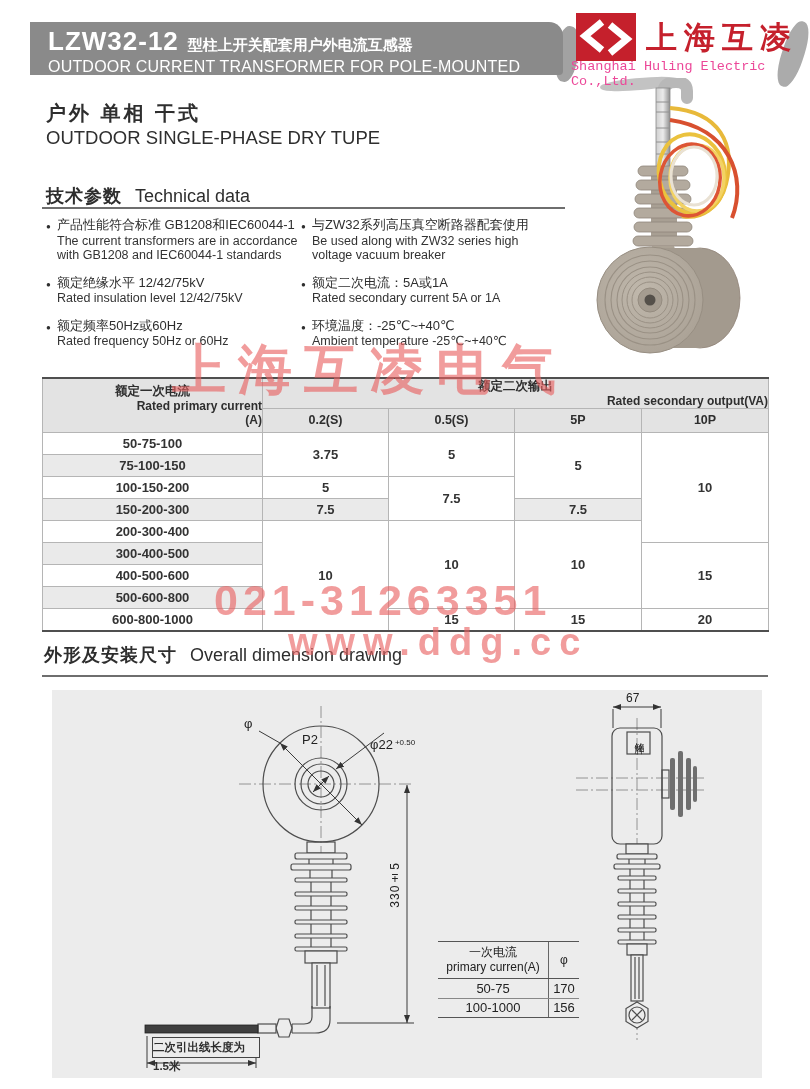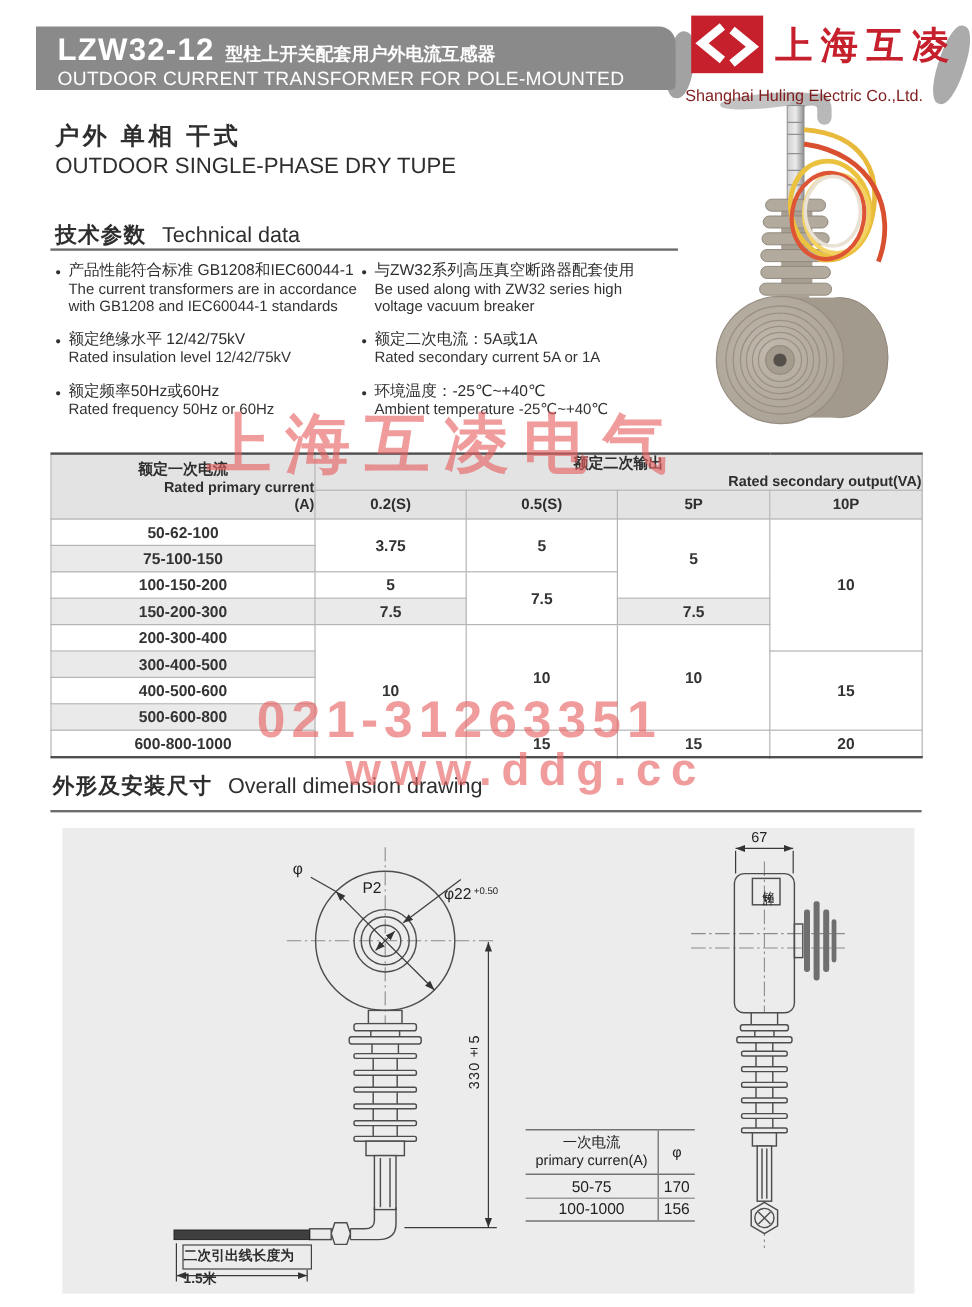--- a/index.html
+++ b/index.html
@@ -11,21 +11,21 @@
   .banner{left:30px;top:22px;width:533px;height:53px;background:#8a8a8a;
           border-top-right-radius:14px;border-bottom-right-radius:4px;color:#fff;
           padding:4px 0 0 18px;box-sizing:border-box;z-index:2;}
   .banner-line1{display:flex;align-items:baseline;gap:9px;}
   .model{font-size:26px;font-weight:bold;letter-spacing:1px;}
   .sub-zh{font-size:15px;font-weight:600;}
   .sub-en{font-size:16px;letter-spacing:.2px;margin-top:1px;}
   .swoosh{background:#a2a2a2;border-radius:45%;}
   .logo-box{left:576px;top:13px;width:60px;height:48px;background:#c5202c;z-index:3;}
   .brand-zh{left:646px;top:17px;font-size:31px;font-weight:bold;color:#c5202c;letter-spacing:7px;z-index:3;}
-  .company-en{left:571px;top:72px;font-size:13.5px;color:#7f1d1d;z-index:3;}
+  .company-en{left:571px;top:59px;font-size:13.5px;color:#ec4899;z-index:3;font-family:Liberation Mono, monospace;}
 
   
   .intro-zh{left:46px;top:100px;font-size:20px;font-weight:600;letter-spacing:3px;}
   .intro-en{left:46px;top:127px;font-size:18.5px;}
   .tech-h{left:46px;top:184px;font-size:18px;text-align:center;}
   .tech-h .zh{font-weight:600;letter-spacing:1px;}
   .rule{height:2px;background:#6e6e6e;}
   .bul-col{top:218px;font-size:12.5px;line-height:14.5px;}
   .bullet{position:relative;padding-left:11px;margin-bottom:13px;}
   .bullet .dot{position:absolute;left:0;top:2px;font-size:8px;}
@@ -222,21 +222,21 @@
         </tr>
         <tr>
           <th class="th-sub">0.2(S)</th>
           <th class="th-sub">0.5(S)</th>
           <th class="th-sub">5P</th>
           <th class="th-sub">10P</th>
         </tr>
       </thead>
       <tbody>
         <tr>
-          <td>50-62-100</td>
+          <td>50-75-100</td>
           <td class="mg" rowspan="2">3.75</td>
           <td class="mg" rowspan="2">5</td>
           <td class="mg" rowspan="3">5</td>
           <td class="mg" rowspan="5">10</td>
         </tr>
         <tr>
           <td>75-100-150</td>
         </tr>
         <tr>
           <td>100-150-200</td>

